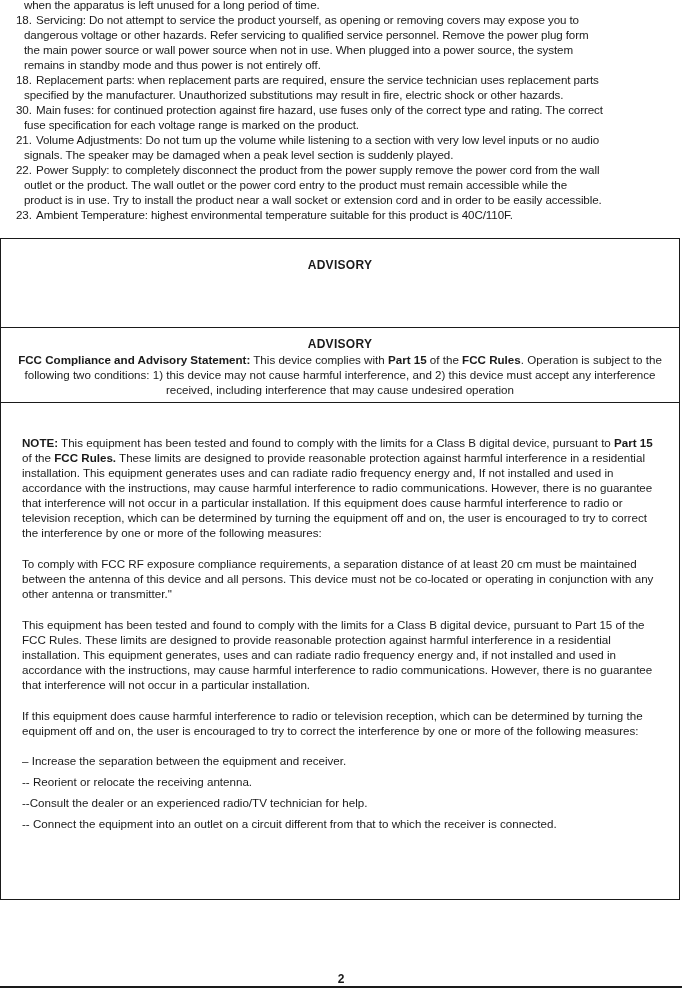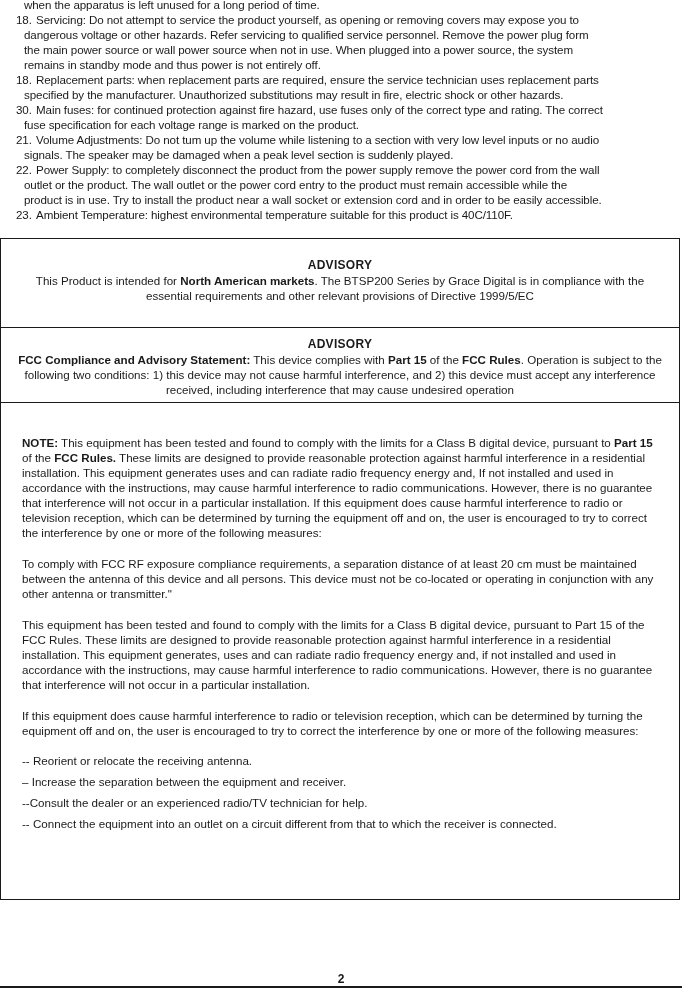--- a/index.html
+++ b/index.html
@@ -79,36 +79,35 @@
         <span class="num">23.</span>
         <span class="txt">Ambient Temperature: highest environmental temperature suitable for this product is 40C/110F.</span>
       </div>
   </div>
 </div>
 
 <div class="box">
 
   <div class="sec sec1">
     <div class="adv-title">ADVISORY</div>
-    <div class="center"><span>This Product is intended for </span><b>North American markets</b><span>.  The BTSP200 Series by Grace Digital is in compliance with the essential requirements and other relevant provisions of Directive 1999/5/EC</span></div>
   </div>
 
   <div class="sec sec2">
     <div class="adv-title">ADVISORY</div>
     <div class="center"><b>FCC Compliance and Advisory Statement:</b><span> This device complies with </span><b>Part 15</b><span> of the </span><b>FCC Rules</b><span>.  Operation is subject to the following two conditions: 1) this device may not cause harmful interference, and 2) this device must accept any interference received, including interference that may cause undesired operation</span></div>
   </div>
 
   <div class="sec sec3">
     <div class="body">
       <p><b>NOTE:</b><span>  This equipment has been tested and found to comply with the limits for a Class B digital device, pursuant to </span><b>Part 15</b><span> of the </span><b>FCC Rules.</b><span>  These limits are designed to provide reasonable protection against harmful interference in a residential installation.  This equipment generates uses and can radiate radio frequency energy and, If not installed and used in accordance with the instructions, may cause harmful interference to radio communications.  However, there is no guarantee that interference will not occur in a particular installation.  If this equipment does cause harmful interference to radio or television reception, which can be determined by turning the equipment off and on, the user is encouraged to try to correct the interference by one or more of the following measures:</span></p>
       <p>To comply with FCC RF exposure compliance requirements, a separation distance of at least 20 cm must be maintained between the antenna of this device and all persons.  This device must not be co-located or operating in conjunction with any other antenna or transmitter."</p>
       <p>This equipment has been tested and found to comply with the limits for a Class B digital device, pursuant to Part 15 of the FCC Rules. These limits are designed to provide reasonable protection against harmful interference in a residential installation. This equipment generates, uses and can radiate radio frequency energy and, if not installed and used in accordance with the instructions, may cause harmful interference to radio communications. However, there is no guarantee that interference will not occur in a particular installation.</p>
       <p>If this equipment does cause harmful interference to radio or television reception, which can be determined by turning the equipment off and on, the user is encouraged to try to correct the interference by one or more of the following measures:</p>
+      <p class="meas">– Increase the separation between the equipment and receiver.</p>
       <p class="meas">-- Reorient or relocate the receiving antenna.</p>
-      <p class="meas">– Increase the separation between the equipment and receiver.</p>
       <p class="meas">--Consult the dealer or an experienced radio/TV technician for help.</p>
       <p class="meas">-- Connect the equipment into an outlet on a circuit different from that to which the receiver is connected.</p>
     </div>
   </div>
 </div>
 
 <div class="footer-num">2</div>
 <div class="footer-line"></div>
 
 </body></html>

